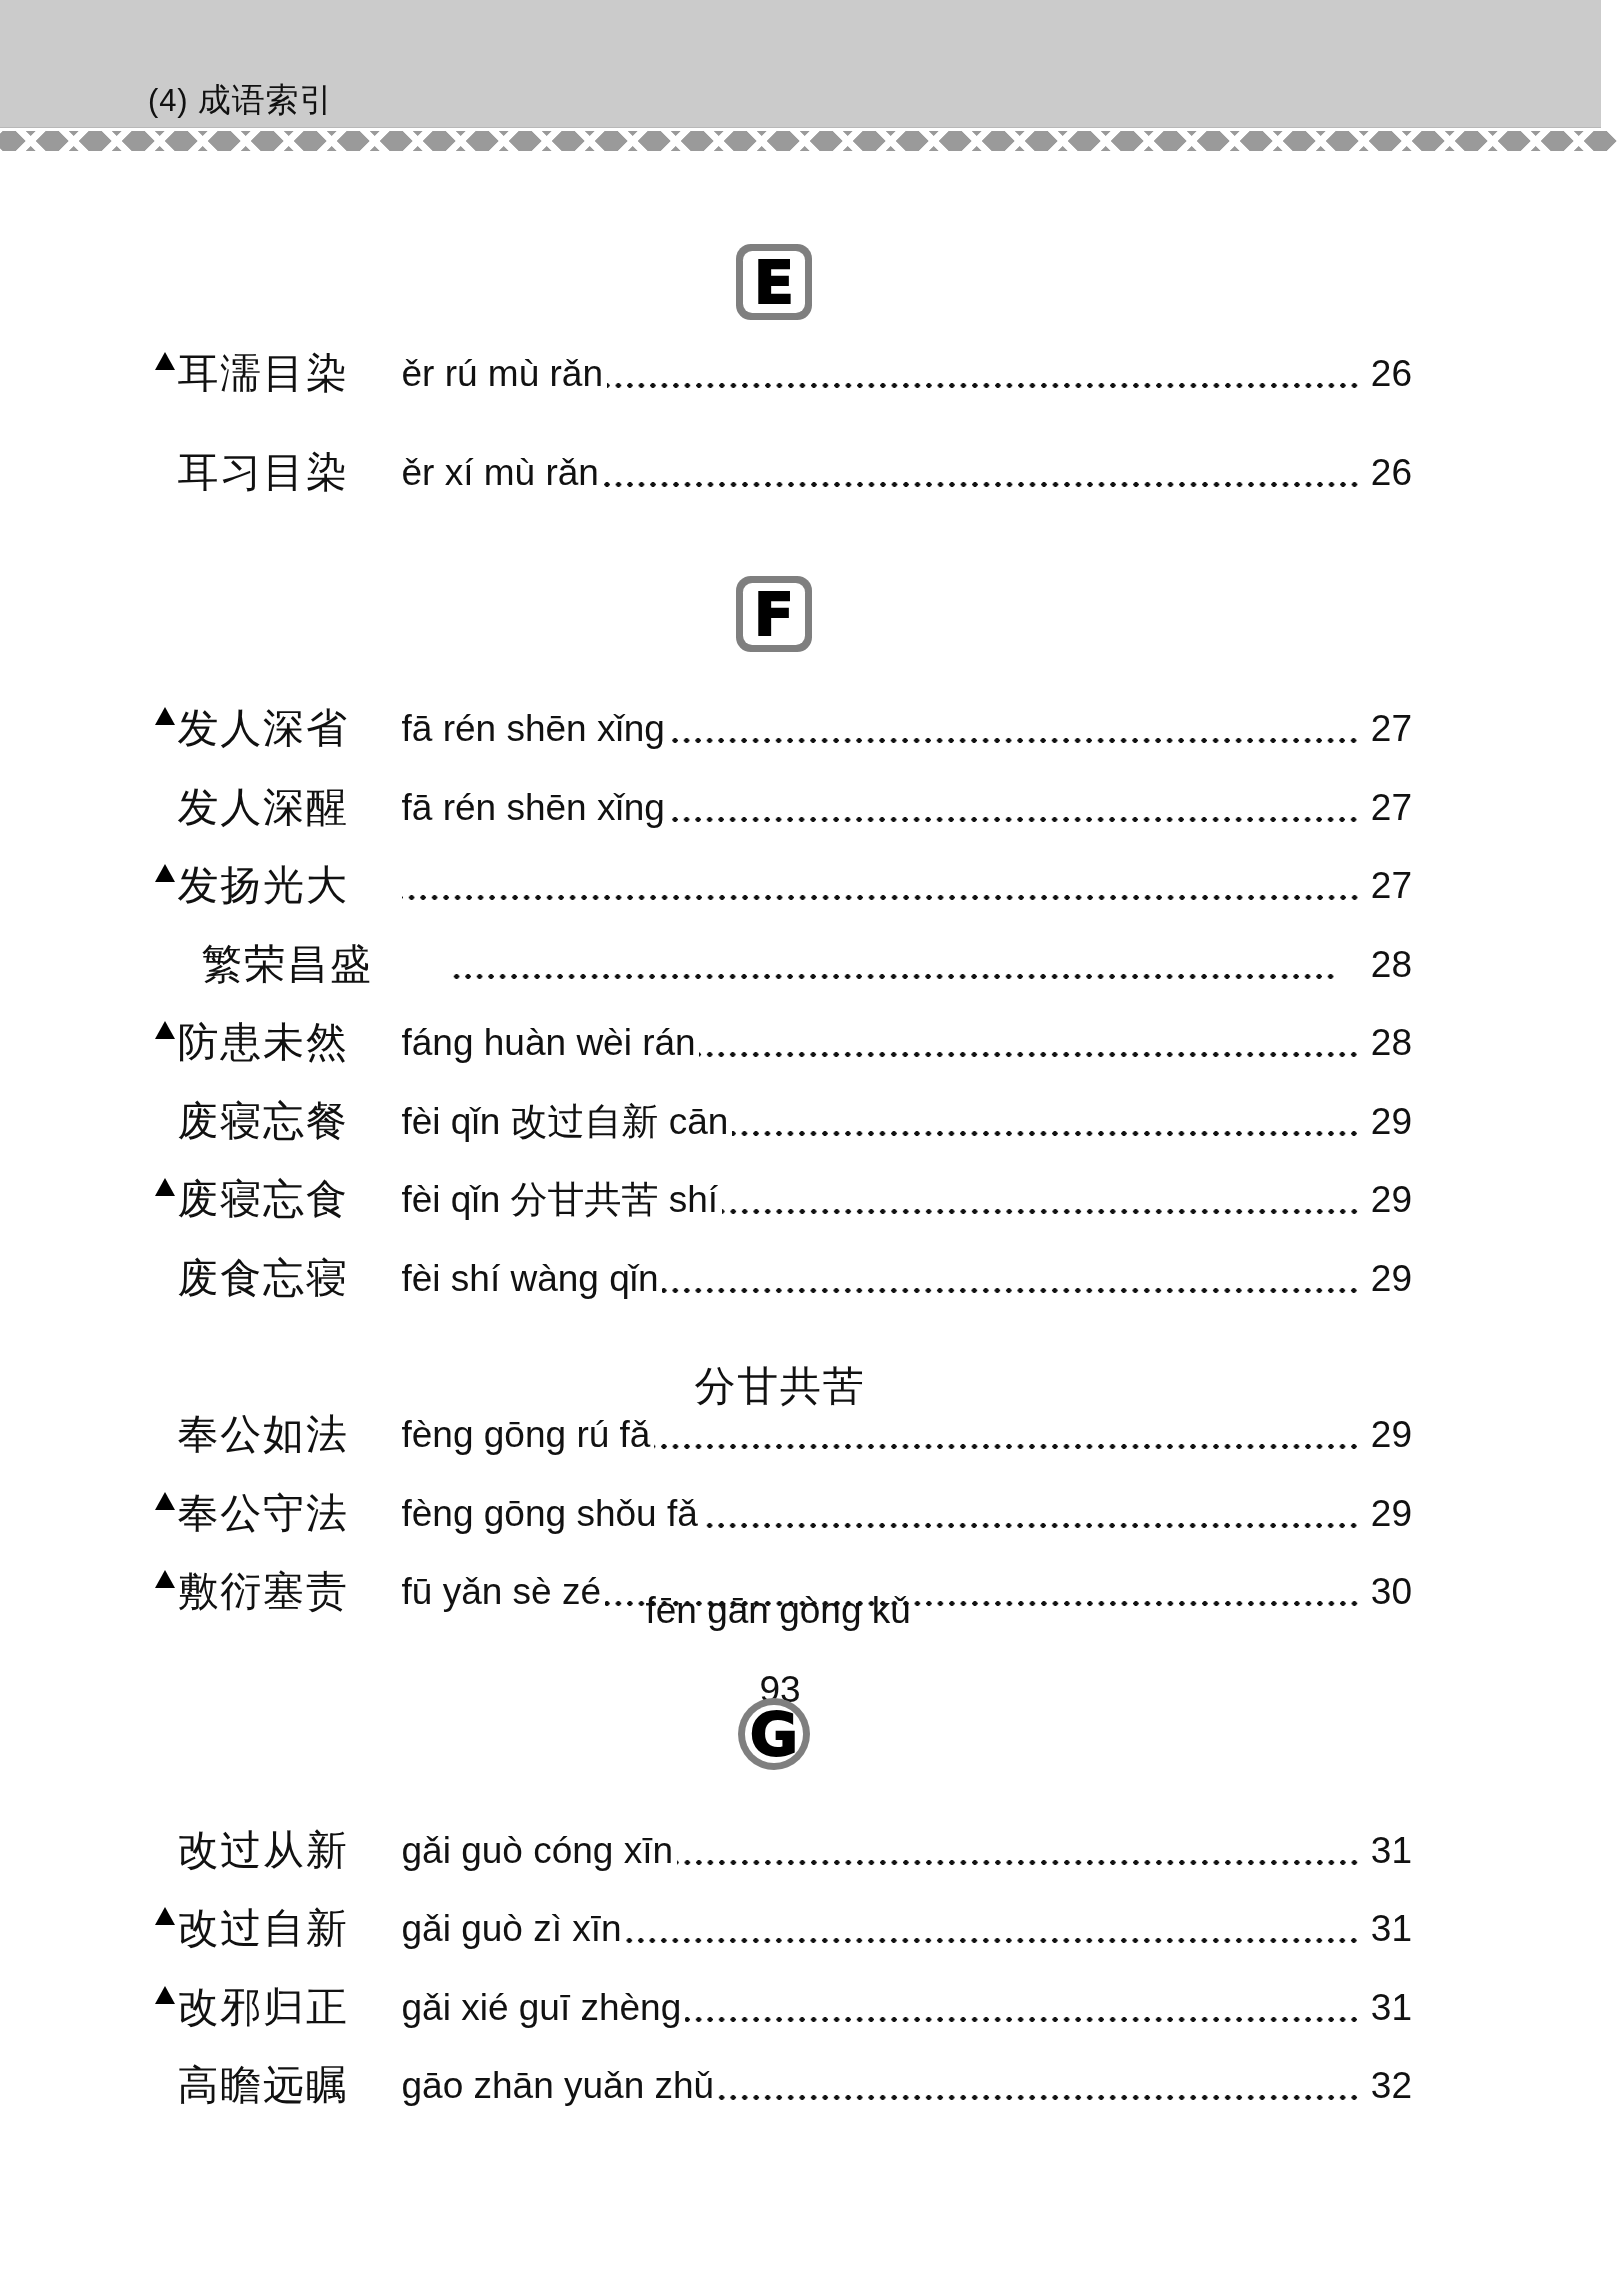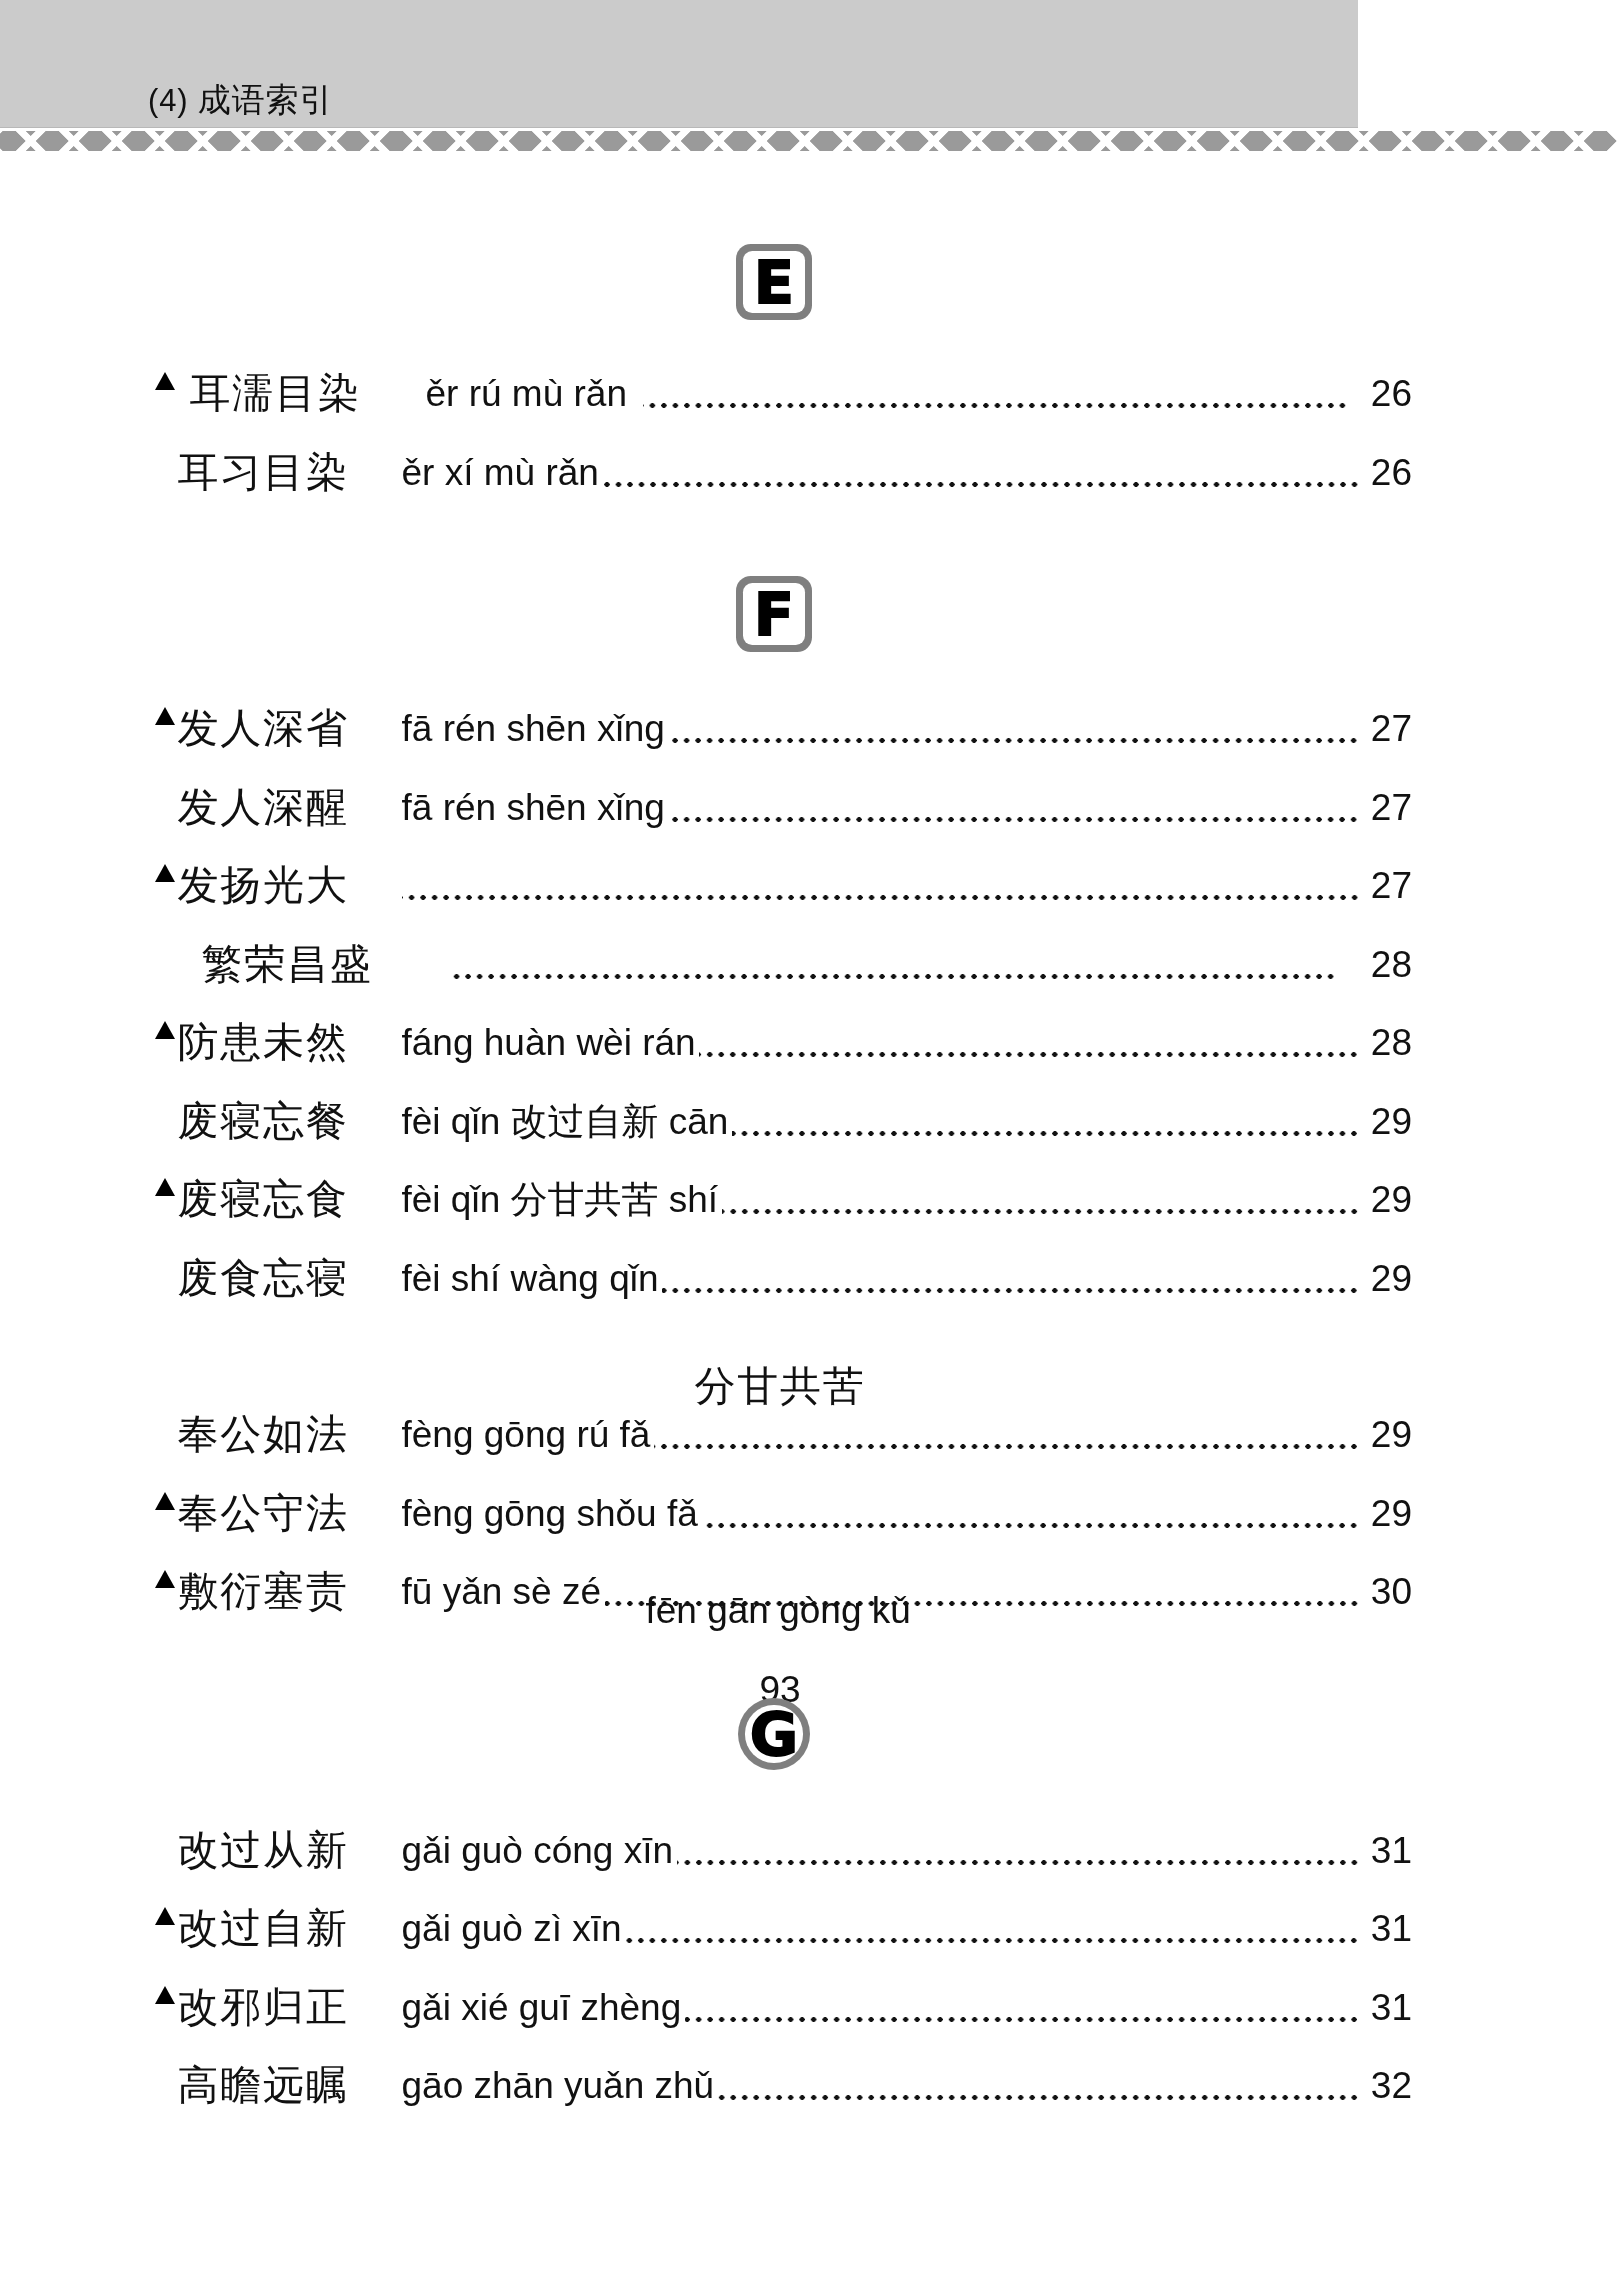--- a/index.html
+++ b/index.html
@@ -1,21 +1,21 @@
 <!DOCTYPE html>
 <html style="font-size:14.8px"><head>
 <meta charset="utf-8">
 <style>
   html, body { margin: 0; padding: 0; background: #ffffff; }
   body {
     width: 1618px; height: 2281px; position: relative; overflow: hidden;
     font-family: "DejaVu Sans", "Liberation Sans", sans-serif; color: #111;
   }
   .header-band {
-    position: absolute; left: 0; top: 0; width: 1358px; height: 127px;
+    position: absolute; left: 0; top: 0; width: 1601px; height: 127px;
     background: #cbcbcb; border-bottom: 0.9px solid #b8b8b8;
   }
   .header-title {
     position: absolute; left: 148px; top: 79px; font-size: 33px; line-height: 41px;
     color: #111; letter-spacing: 0.9px;
   }
   .header-title .num { font-family: "Liberation Sans", sans-serif; font-size: 31px; margin-right: 9.2px; }
   .diamond-band {
     position: absolute; left: 0; top: 131px; width: 1618px; height: 20px;
     background:
@@ -81,21 +81,21 @@
   </div>
 </div>
 <div class="diamond-band"></div>
 
 <div class="badge" style="left:736px; top:244px;">
   <div class="ring"></div>
     <div class="inner"></div>
   <span class="letter">E</span>
 </div>
 
-<div class="row" style="top:366px;gap:12px;">
+<div class="row" style="top:346px;">
   <div class="tri">
       <div class="shape"></div>
     </div>
   <div class="idiom">耳濡目染</div>
   <div class="pinyin">ěr rú mù rǎn</div>
   <div class="leader"></div>
   <div class="page">26</div>
 </div>
 <div class="row" style="top:445px;">
   <div class="tri"></div>

